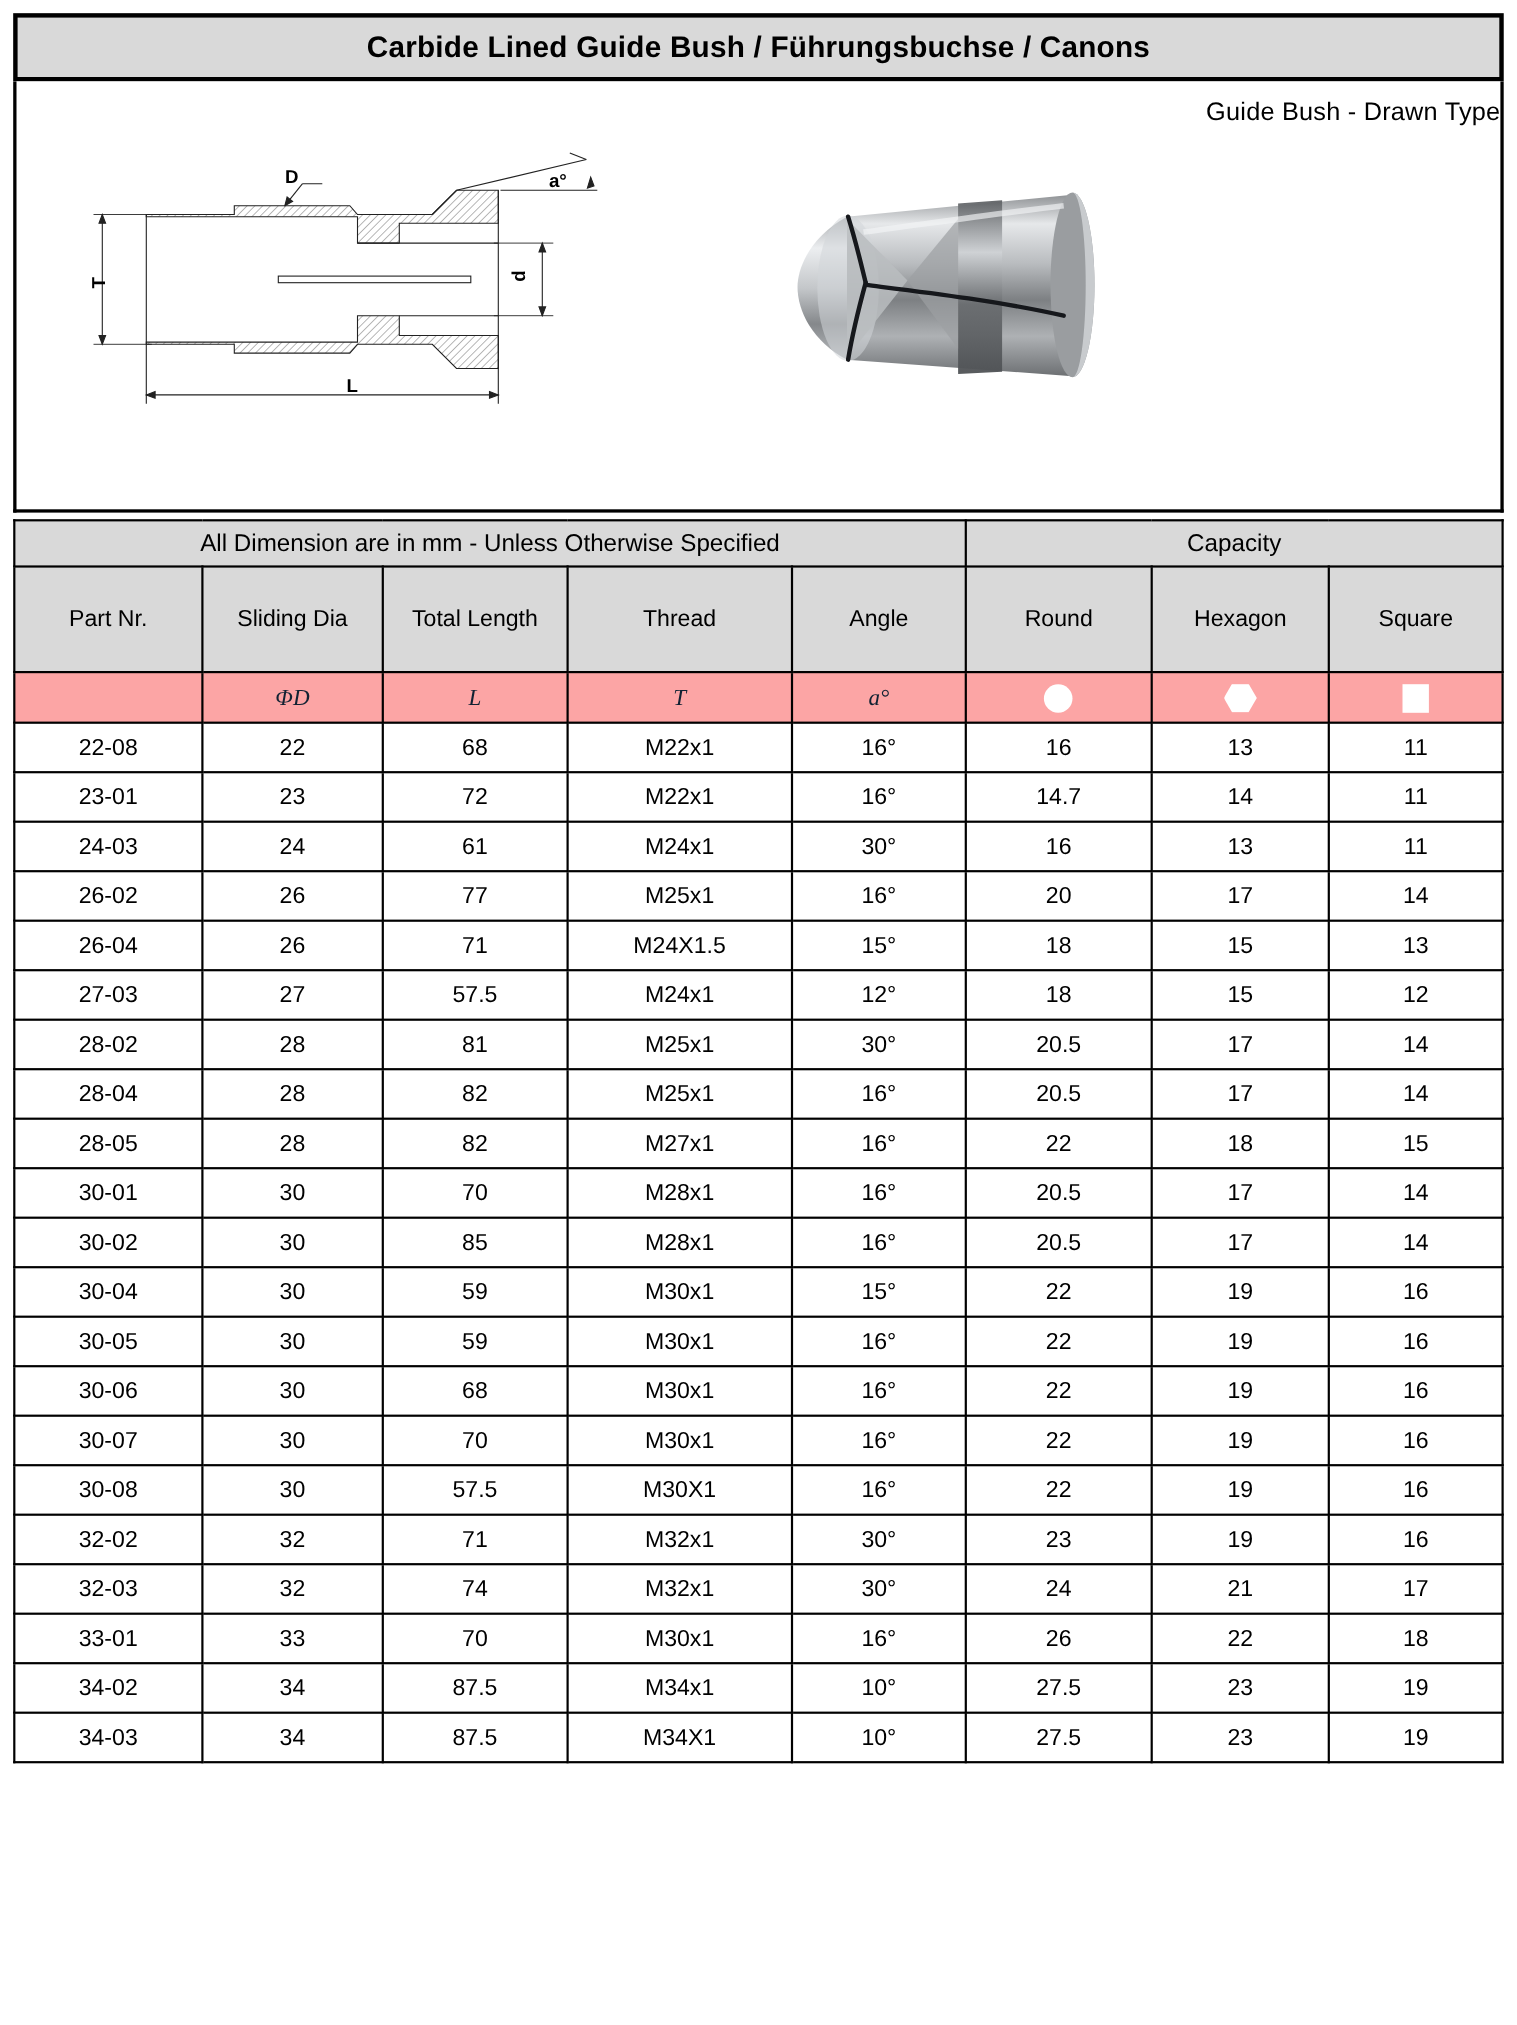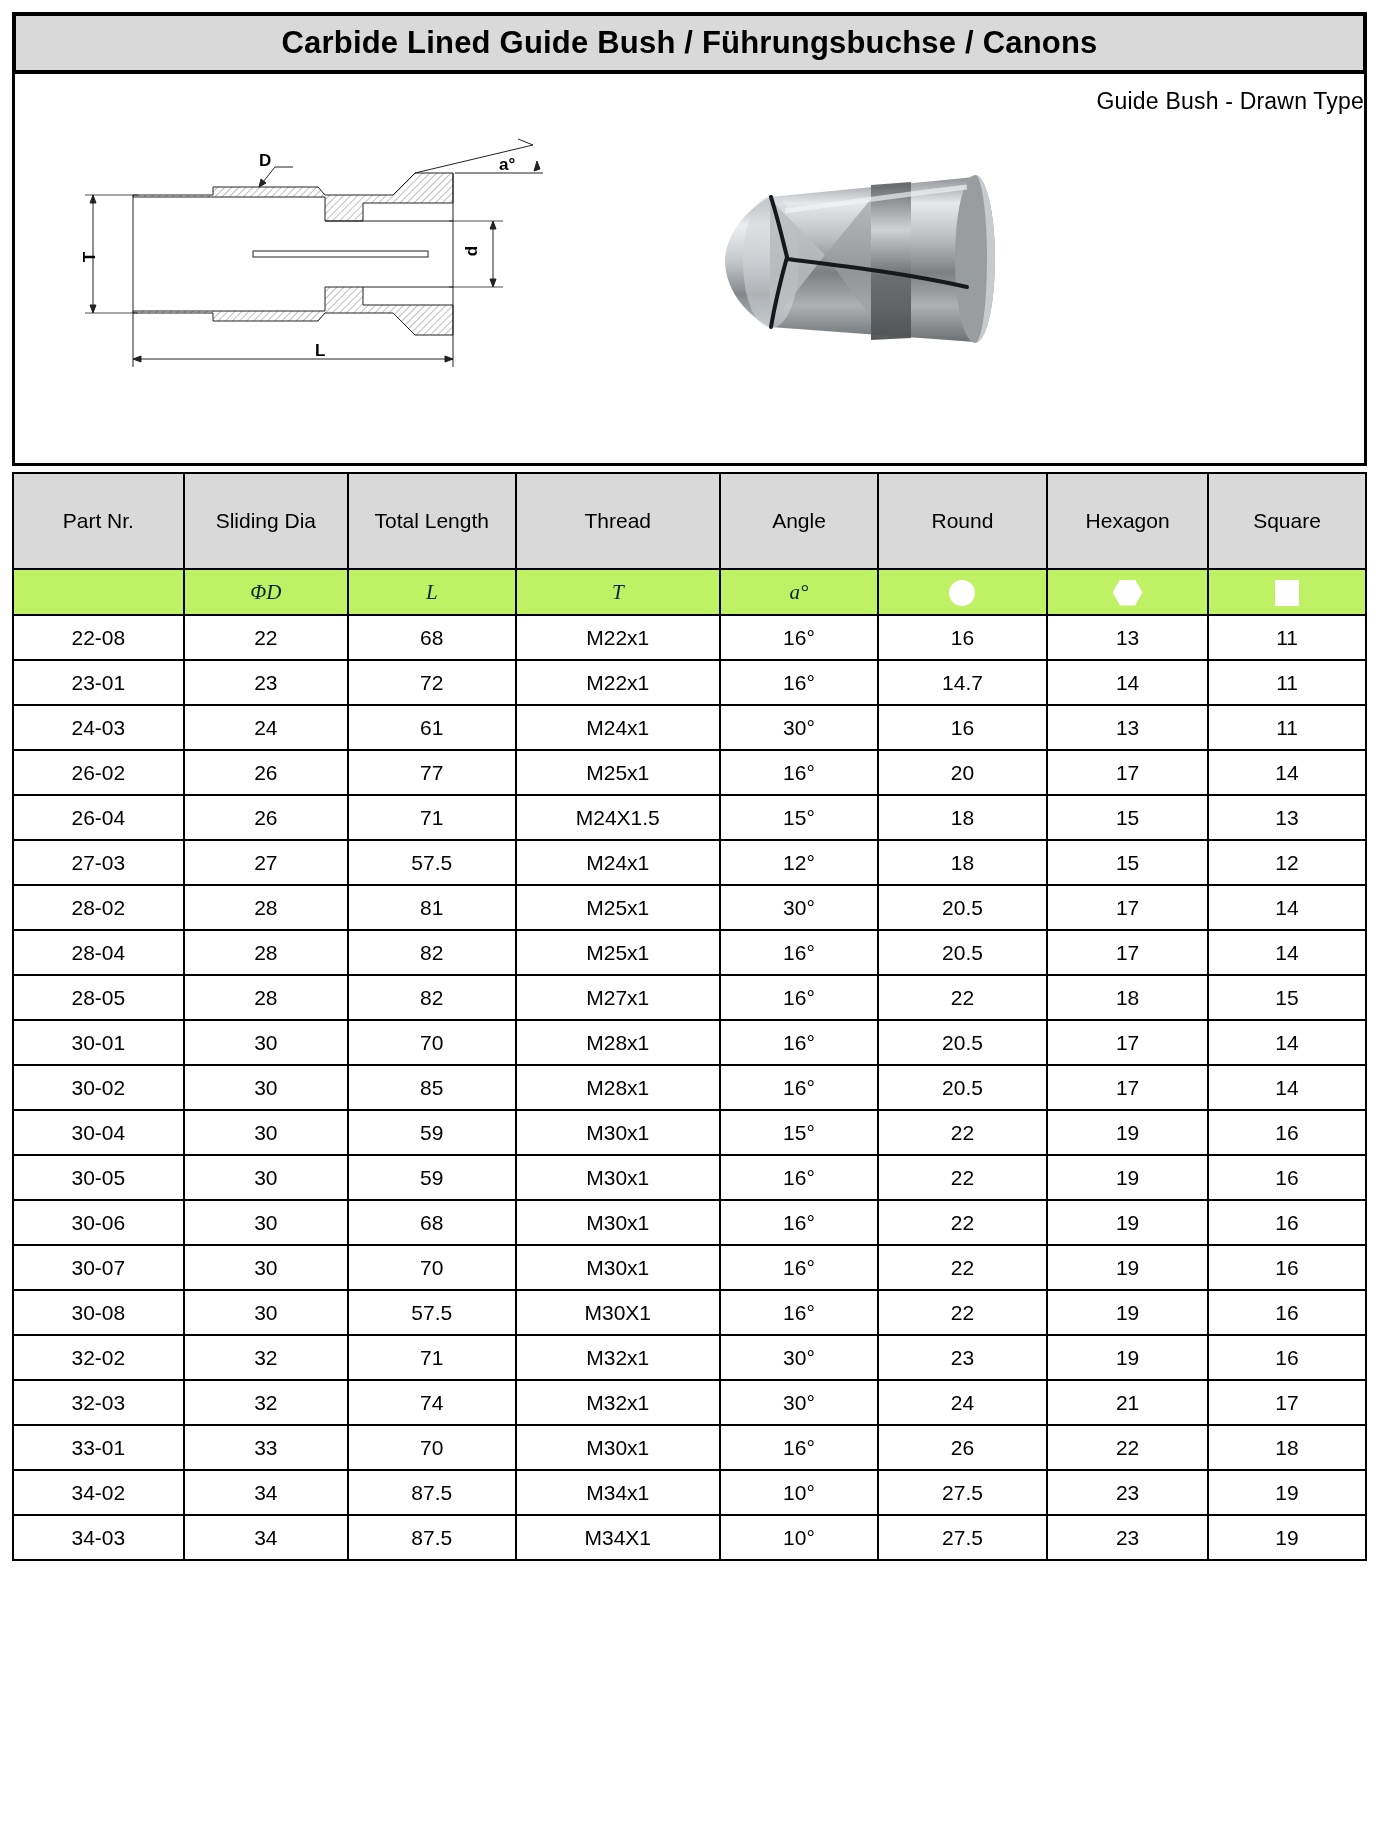--- a/index.html
+++ b/index.html
@@ -18,21 +18,21 @@
 
   
   .title-banner{
     border:4px solid #000;
     background:#d9d9d9;
     height:62px;
     display:flex;align-items:center;justify-content:center;
     box-sizing:border-box;
   }
   .title-banner .title-text{
-    font-size:31px;font-weight:bold;letter-spacing:.2px;
+    font-size:27px;font-weight:bold;letter-spacing:.2px;
     white-space:nowrap;
   }
 
   
   .figure-panel{
     border:3px solid #000;
     border-top:none;
     height:392px;
     box-sizing:border-box;
     position:relative;
@@ -91,21 +91,21 @@
     background:#d9d9d9;
     height:40px;
     font-size:22px;
   }
   table.spec tr.head-row td{
     background:#d9d9d9;
     height:94px;
     font-size:21px;
   }
   table.spec tr.sym-row td{
-    background:#bef264;
+    background:#fca5a5;
     height:44px;
     color:#123;
     font-size:21px;
     font-style:italic;
     font-family:"Liberation Serif",serif;
   }
   table.spec tr.data-row td{
     height:43px;
     font-size:21px;
     background:#fff;
@@ -270,20 +270,24 @@
       <col class="c-part">
         <col class="c-dia">
         <col class="c-len">
         <col class="c-thr">
       <col class="c-ang">
         <col class="c-rnd">
         <col class="c-hex">
         <col class="c-sqr">
     </colgroup>
     <tbody>
+      <tr class="group-row">
+        <td colspan="5">All Dimension are in mm - Unless Otherwise Specified</td>
+        <td colspan="3">Capacity</td>
+      </tr>
 
       <tr class="head-row">
         <td>Part Nr.</td>
         <td>Sliding Dia</td>
         <td>Total Length</td>
         <td>Thread</td>
         <td>Angle</td>
         <td>Round</td>
         <td>Hexagon</td>
         <td>Square</td>

